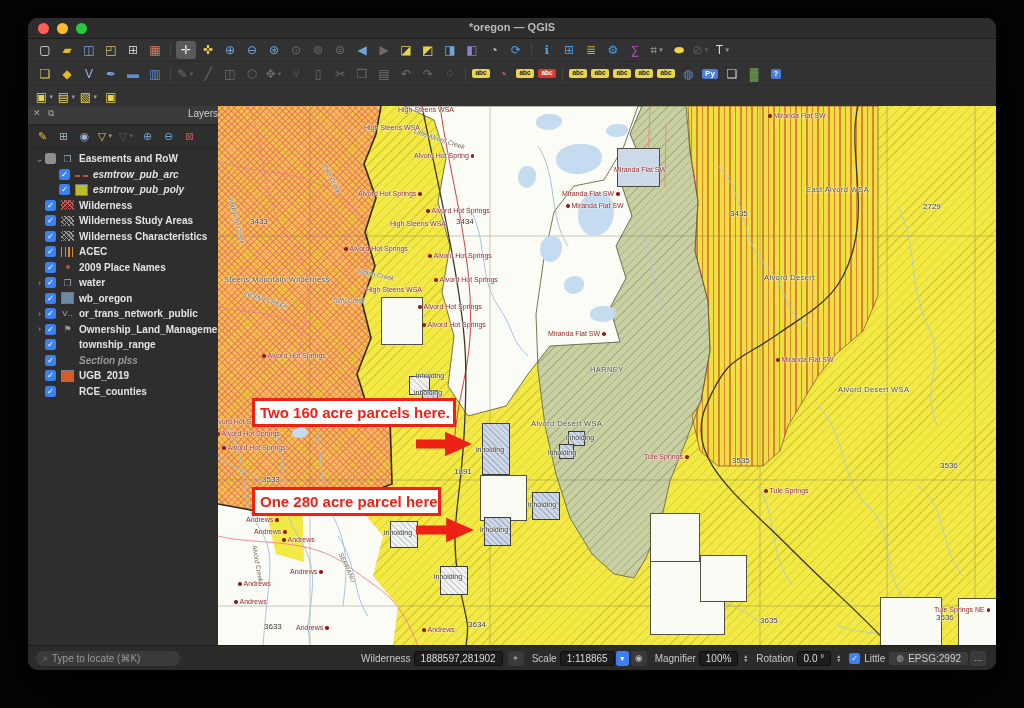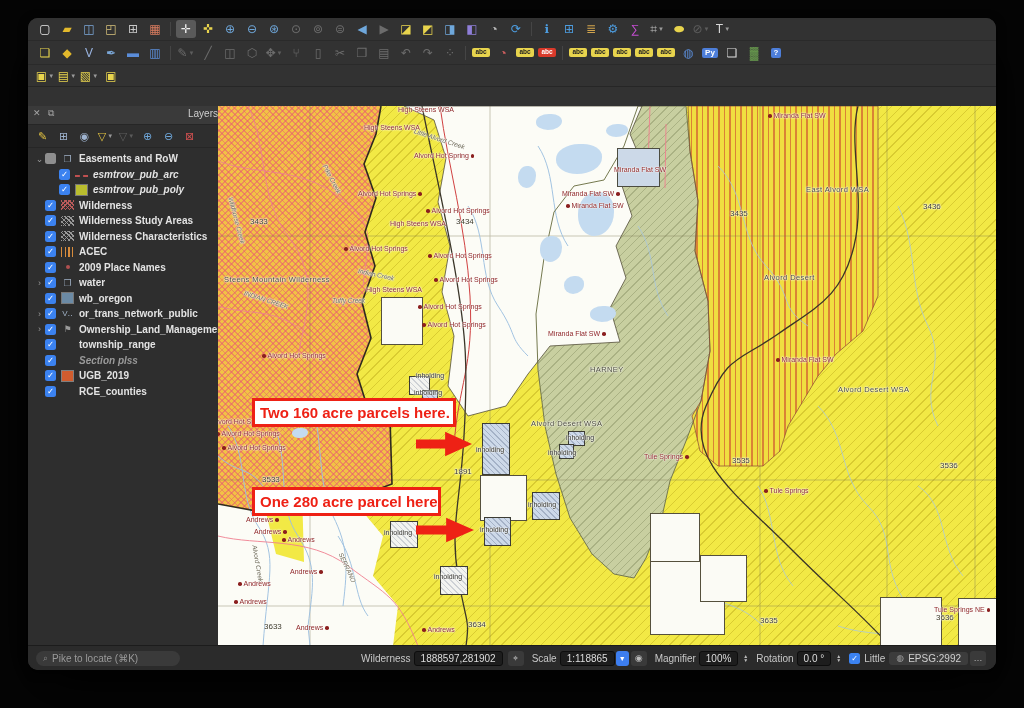--- a/index.html
+++ b/index.html
@@ -102,20 +102,26 @@
   .spin{display:inline-flex;flex-direction:column;justify-content:center;font-size:5px;color:#bdbdbd;line-height:4px;margin:0 2px;}
   .scb{width:11px;height:11px;border-radius:2.5px;background:#3b82f0;color:#fff;font-size:8px;line-height:11px;
     text-align:center;font-weight:bold;margin:0 4px 0 6px;}
   .epsg{background:#3c3c3c;border-radius:3px;padding:1px 7px;color:#cfcfcf;display:inline-flex;align-items:center;margin-left:4px;}
   .epsg .gl{margin-right:4px;font-size:9px;color:#a8a8a8}
 </style>
 </head>
 <body>
 
 <div class="window">
+  <div class="titlebar">
+    <span class="tl red"></span>
+    <span class="tl yel"></span>
+    <span class="tl grn"></span>
+    <div class="title">*oregon — QGIS</div>
+  </div>
 
   <div class="tbrow">
       <span class="tbico">
         <span class="g" style="color: rgb(233, 233, 233);">▢</span>
       </span>
       <span class="tbico">
         <span class="g" style="color: rgb(227, 185, 44);">▰</span>
       </span>
       <span class="tbico">
         <span class="g" style="color: rgb(123, 167, 215);">◫</span>
@@ -591,21 +597,21 @@
           <div class="ml crk" style="left: 196px; top: 22px; transform: rotate(18deg);">Little Alvord Creek</div>
           <div class="ml red" style="left: 196px; top: 46px;">Alvord Hot Spring<span class="dt"></span></div>
           <div class="ml red" style="left: 548px; top: 6px;"><span class="dt"></span>Miranda Flat SW</div>
           <div class="ml red" style="left: 396px; top: 60px;">Miranda Flat SW</div>
           <div class="ml red" style="left: 344px; top: 84px;">Miranda Flat SW<span class="dt"></span></div>
           <div class="ml red" style="left: 346px; top: 96px;"><span class="dt"></span>Miranda Flat SW</div>
           <div class="ml dark" style="left: 588px; top: 80px;">East Alvord WSA</div>
           <div class="ml num" style="left: 32px; top: 112px;">3433</div>
           <div class="ml num" style="left: 238px; top: 112px;">3434</div>
           <div class="ml num" style="left: 512px; top: 104px;">3435</div>
-          <div class="ml num" style="left: 705px; top: 97px;">3436</div>
+          <div class="ml num" style="left: 705px; top: 97px;">2729</div>
           <div class="ml crk" style="left: 106px; top: 56px; transform: rotate(62deg);">Pike Creek</div>
           <div class="ml crk" style="left: 12px; top: 88px; transform: rotate(75deg);">Wildhorse Creek</div>
           <div class="ml red" style="left: 140px; top: 84px;">Alvord Hot Springs<span class="dt"></span></div>
           <div class="ml red" style="left: 206px; top: 101px;"><span class="dt"></span>Alvord Hot Springs</div>
           <div class="ml red" style="left: 172px; top: 114px;">High Steens WSA</div>
           <div class="ml red" style="left: 124px; top: 139px;"><span class="dt"></span>Alvord Hot Springs</div>
           <div class="ml red" style="left: 208px; top: 146px;"><span class="dt"></span>Alvord Hot Springs</div>
           <div class="ml red" style="left: 214px; top: 170px;"><span class="dt"></span>Alvord Hot Springs</div>
           <div class="ml crk" style="left: 140px; top: 162px; transform: rotate(12deg);">Indian Creek</div>
           <div class="ml dark" style="left: 6px; top: 170px;">Steens Mountain Wilderness</div>
@@ -660,21 +666,21 @@
           <div class="callout" style="left: 34px; top: 381px; width: 189px; height: 29px;">One 280 acre parcel here.</div>
           <div class="rarrow" style="left: 198px; top: 324px; width: 56px; height: 28px;"></div>
           <div class="rarrow" style="left: 198px; top: 410px; width: 58px; height: 28px;"></div>
         </div>
     </div>
   </div>
 
   <div class="status">
     <div class="locator">
       <span class="mag">⌕</span>
-      <span>Pike to locate (⌘K)</span>
+      <span>Type to locate (⌘K)</span>
     </div>
     <div class="sspacer"></div>
     <span class="slabel">Wilderness</span>
     <span class="sbox">1888597,281902</span>
     <span class="sic">⌖</span>
     <span class="slabel">Scale</span>
     <span class="sbox">1:118865</span>
     <span class="sdd">▼</span>
     <span class="sic">◉</span>
     <span class="slabel">Magnifier</span>

